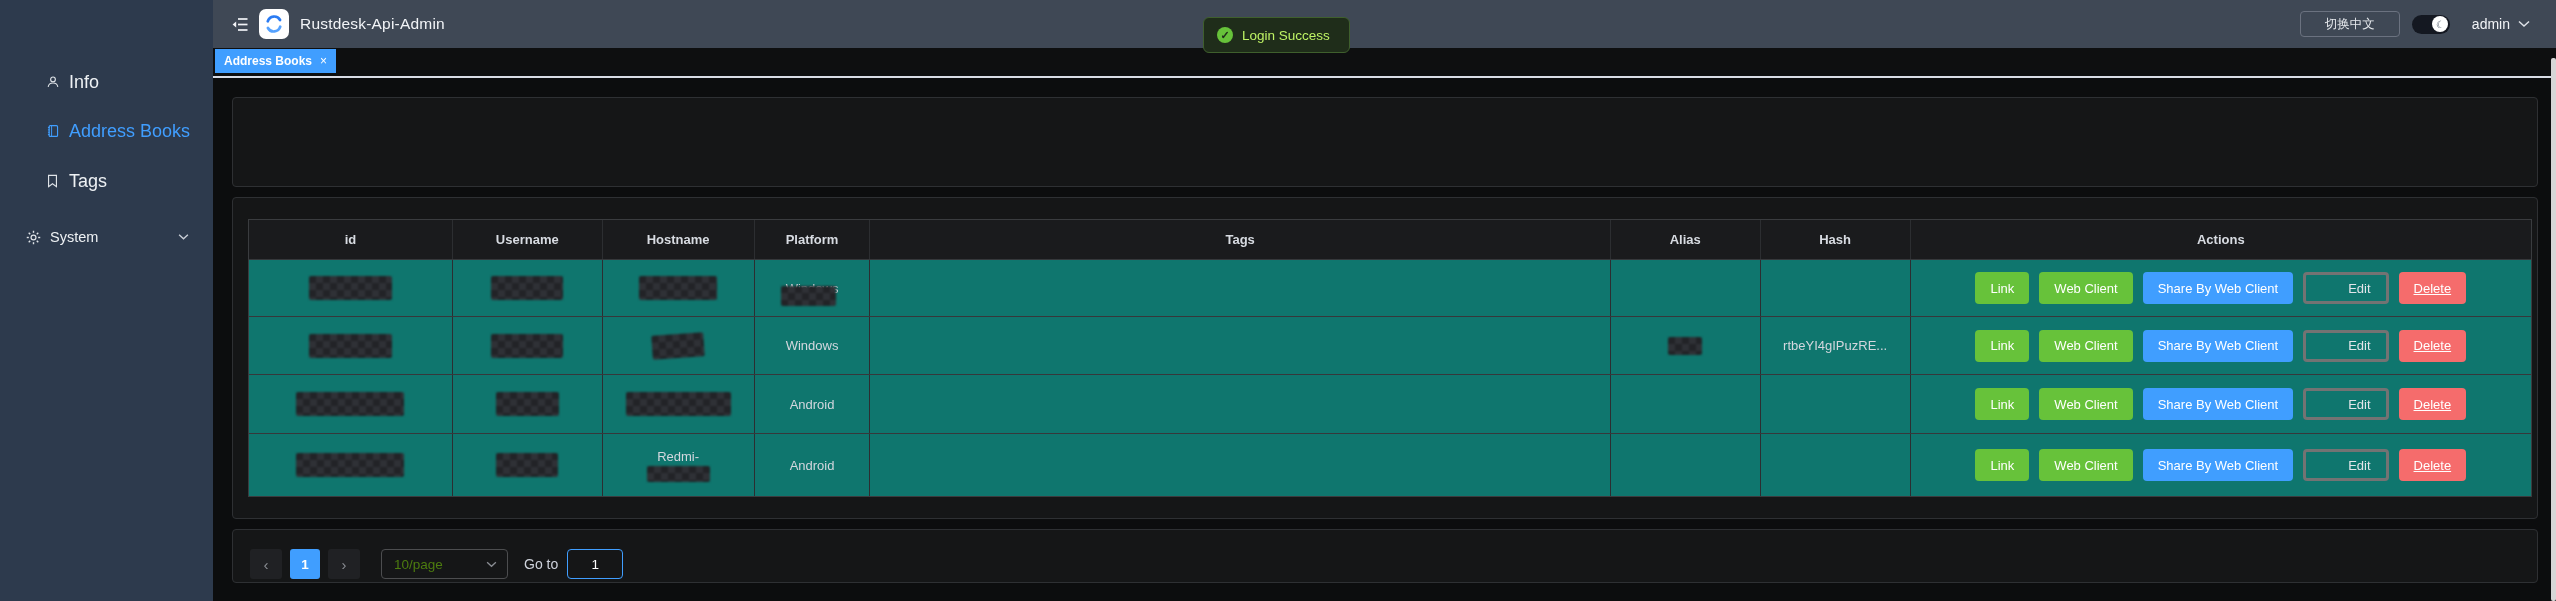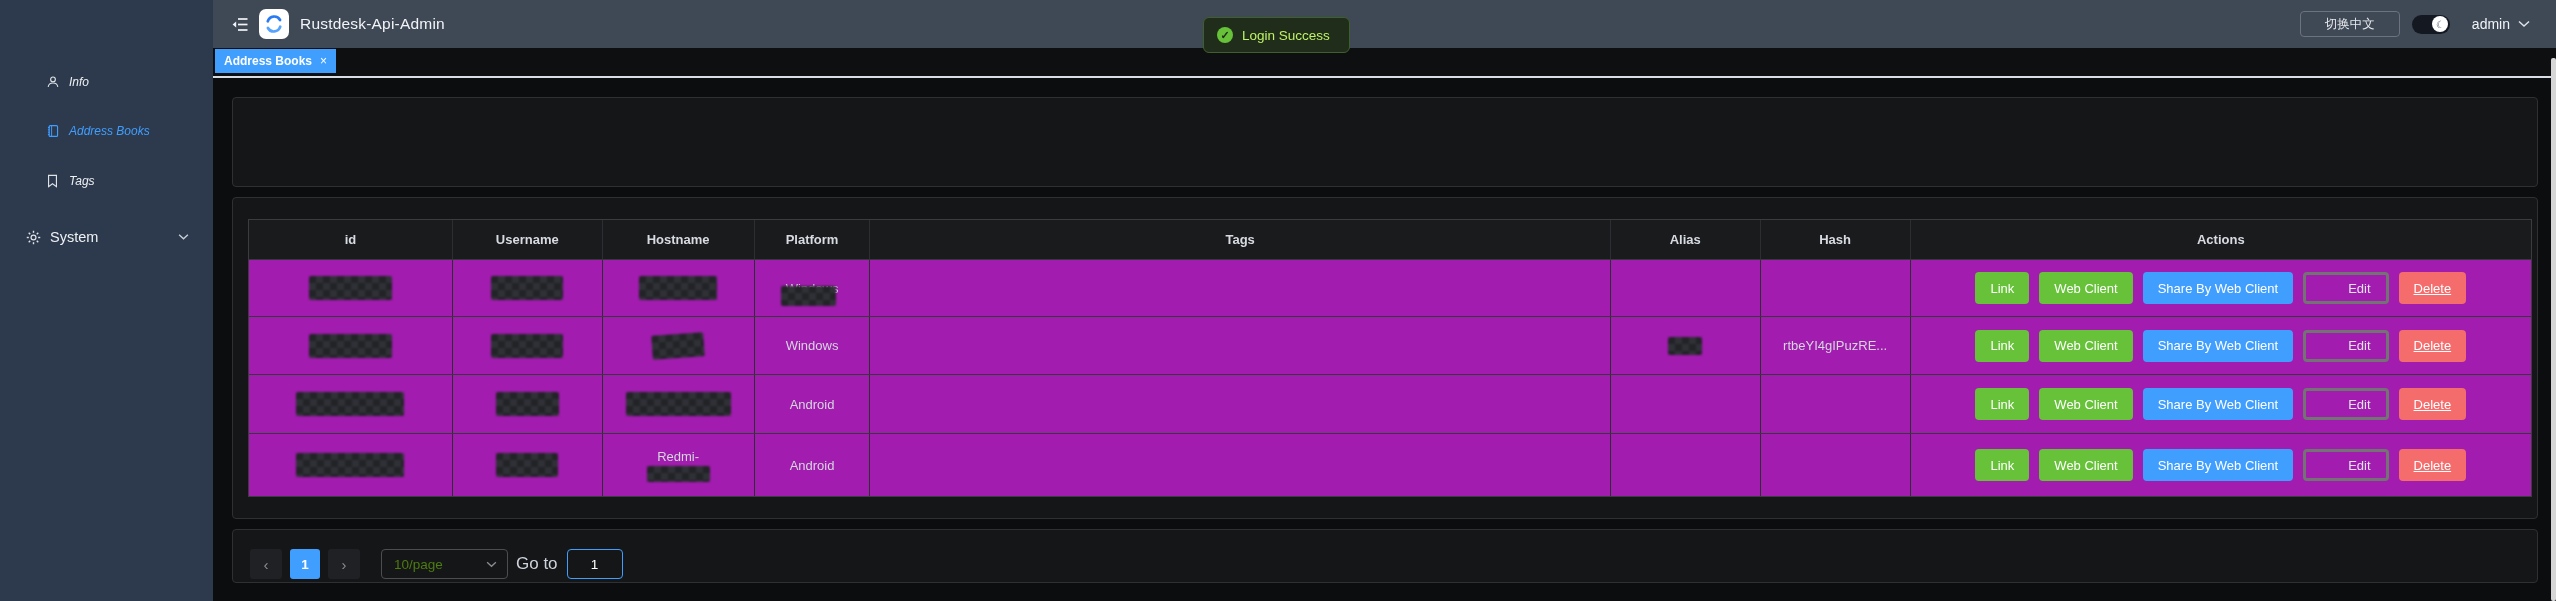--- a/index.html
+++ b/index.html
@@ -3,21 +3,21 @@
 <meta charset="utf-8">
 <style>
   * { margin:0; padding:0; box-sizing:border-box; }
   html,body { width:2556px; height:601px; overflow:hidden; background:#0c0d0e;
     font-family:"Liberation Sans", sans-serif; }
 
   
   #sidebar { position:absolute; left:0; top:0; width:213px; height:601px; background:#2d3a4d; z-index:5; }
   .side-item { position:absolute; left:0; width:213px; height:36px; display:flex; align-items:center; cursor:pointer; }
   .side-item .lbl { font-size:14.5px; color:#eef1f4; }
-  .side-item.sub .lbl { font-size:12px;font-style:italic; }
+  .side-item.sub .lbl { font-size:18px; }
   .side-item.active .lbl { color:#409eff; }
   .side-icon { display:inline-flex; width:15px; justify-content:center; }
   .top-ic { margin-left:26px; margin-right:9px; }
   .sub-ic { margin-left:45px; margin-right:9px; }
   .side-chev { position:absolute; right:24px; top:50%; transform:translateY(-50%); display:flex; }
 
   
   #topbar { position:absolute; left:213px; top:0; width:2343px; height:48px; background:#3f4855;
     display:flex; align-items:center; }
   #hamburger { margin-left:19px; display:flex; cursor:pointer; }
@@ -52,21 +52,21 @@
   .f-label { position:absolute; top:124px; font-size:13.5px; color:#dde0e5; }
   .f-input { position:absolute; top:116px; height:31px; width:160px; background:#151617;
     border:1px solid #5b5e63; border-radius:4px; color:#dfe2e7; font-size:13px; padding:0 10px; outline:none; }
   .btn { border:none; border-radius:4px; color:#fff; font-size:13px; cursor:pointer;
     display:flex; align-items:center; justify-content:center; }
   #filter-btn { position:absolute; left:1067px; top:116px; width:66px; height:32px; background:#409eff; }
   #add-btn { position:absolute; left:1146px; top:116px; width:45px; height:32px; background:#f56c6c; }
 
   
   #tbl { position:absolute; left:15px; top:21px; width:2284px; border:1px solid #3a3c3f; }
-  .trow { display:flex; background:#a21caf; }
+  .trow { display:flex; background:#0f766e; }
   .trow.head { background:#1a1b1d; height:39px; }
   .trow + .trow { border-top:1px solid #36383b; }
   .tc { display:flex; align-items:center; justify-content:center; flex-direction:column;
     color:#d3d7de; font-size:13px; overflow:hidden; }
   .tc + .tc { border-left:1px solid #2c2e31; }
   .head .tc { font-weight:bold; color:#d8dce2; font-size:13px; }
   .c-id{width:203px;} .c-user{width:150px;} .c-host{width:152px;} .c-plat{width:116px;}
   .c-tags{width:741px;} .c-alias{width:150px;} .c-hash{width:150px;} .c-act{width:622px;}
   .r1{height:57px;} .r2{height:58px;} .r3{height:59px;} .r4{height:63px;}
 
@@ -86,21 +86,21 @@
 
   
   #pagination-card .pwrap { position:absolute; left:17px; top:19px; display:flex; align-items:center; }
   .pg-btn { width:32px; height:30px; background:#202124; border-radius:3px; color:#8a8d93;
     display:flex; align-items:center; justify-content:center; font-size:15px; cursor:pointer; }
   .pg-num { width:30px; height:30px; background:#409eff; color:#fff; font-weight:bold; font-size:13.5px;
     border-radius:3px; display:flex; align-items:center; justify-content:center; margin:0 8px; cursor:pointer; }
   #page-size { width:127px; height:30px; border:1px solid #4c4d4f; border-radius:4px; margin-left:21px;
     display:flex; align-items:center; color:#4d7c0f; font-size:13.5px; padding:0 12px; cursor:pointer; position:relative; }
   #page-size .chev { position:absolute; right:10px; display:flex; }
-  #goto-label { margin-left:8px; color:#cfd3dc; font-size:17px; }
+  #goto-label { margin-left:16px; color:#cfd3dc; font-size:14px; }
   #goto-input { margin-left:9px; width:56px; height:30px; background:transparent; border:1px solid #409eff;
     border-radius:4px; color:#fff; font-size:13.5px; text-align:center; outline:none; }
 
   
   #toast { position:absolute; left:1203px; top:17px; width:147px; height:36px; background:#1f2d1a;
     border:1px solid #3f5f2d; border-radius:6px; display:flex; align-items:center; padding:0 13px; z-index:50; }
   #toast .ck { width:16px; height:16px; border-radius:50%; background:#67c23a; color:#1f2d1a;
     font-size:11px; font-weight:bold; display:flex; align-items:center; justify-content:center; }
   #toast .msg { margin-left:9px; color:#bef264; font-size:13.5px; }
 

